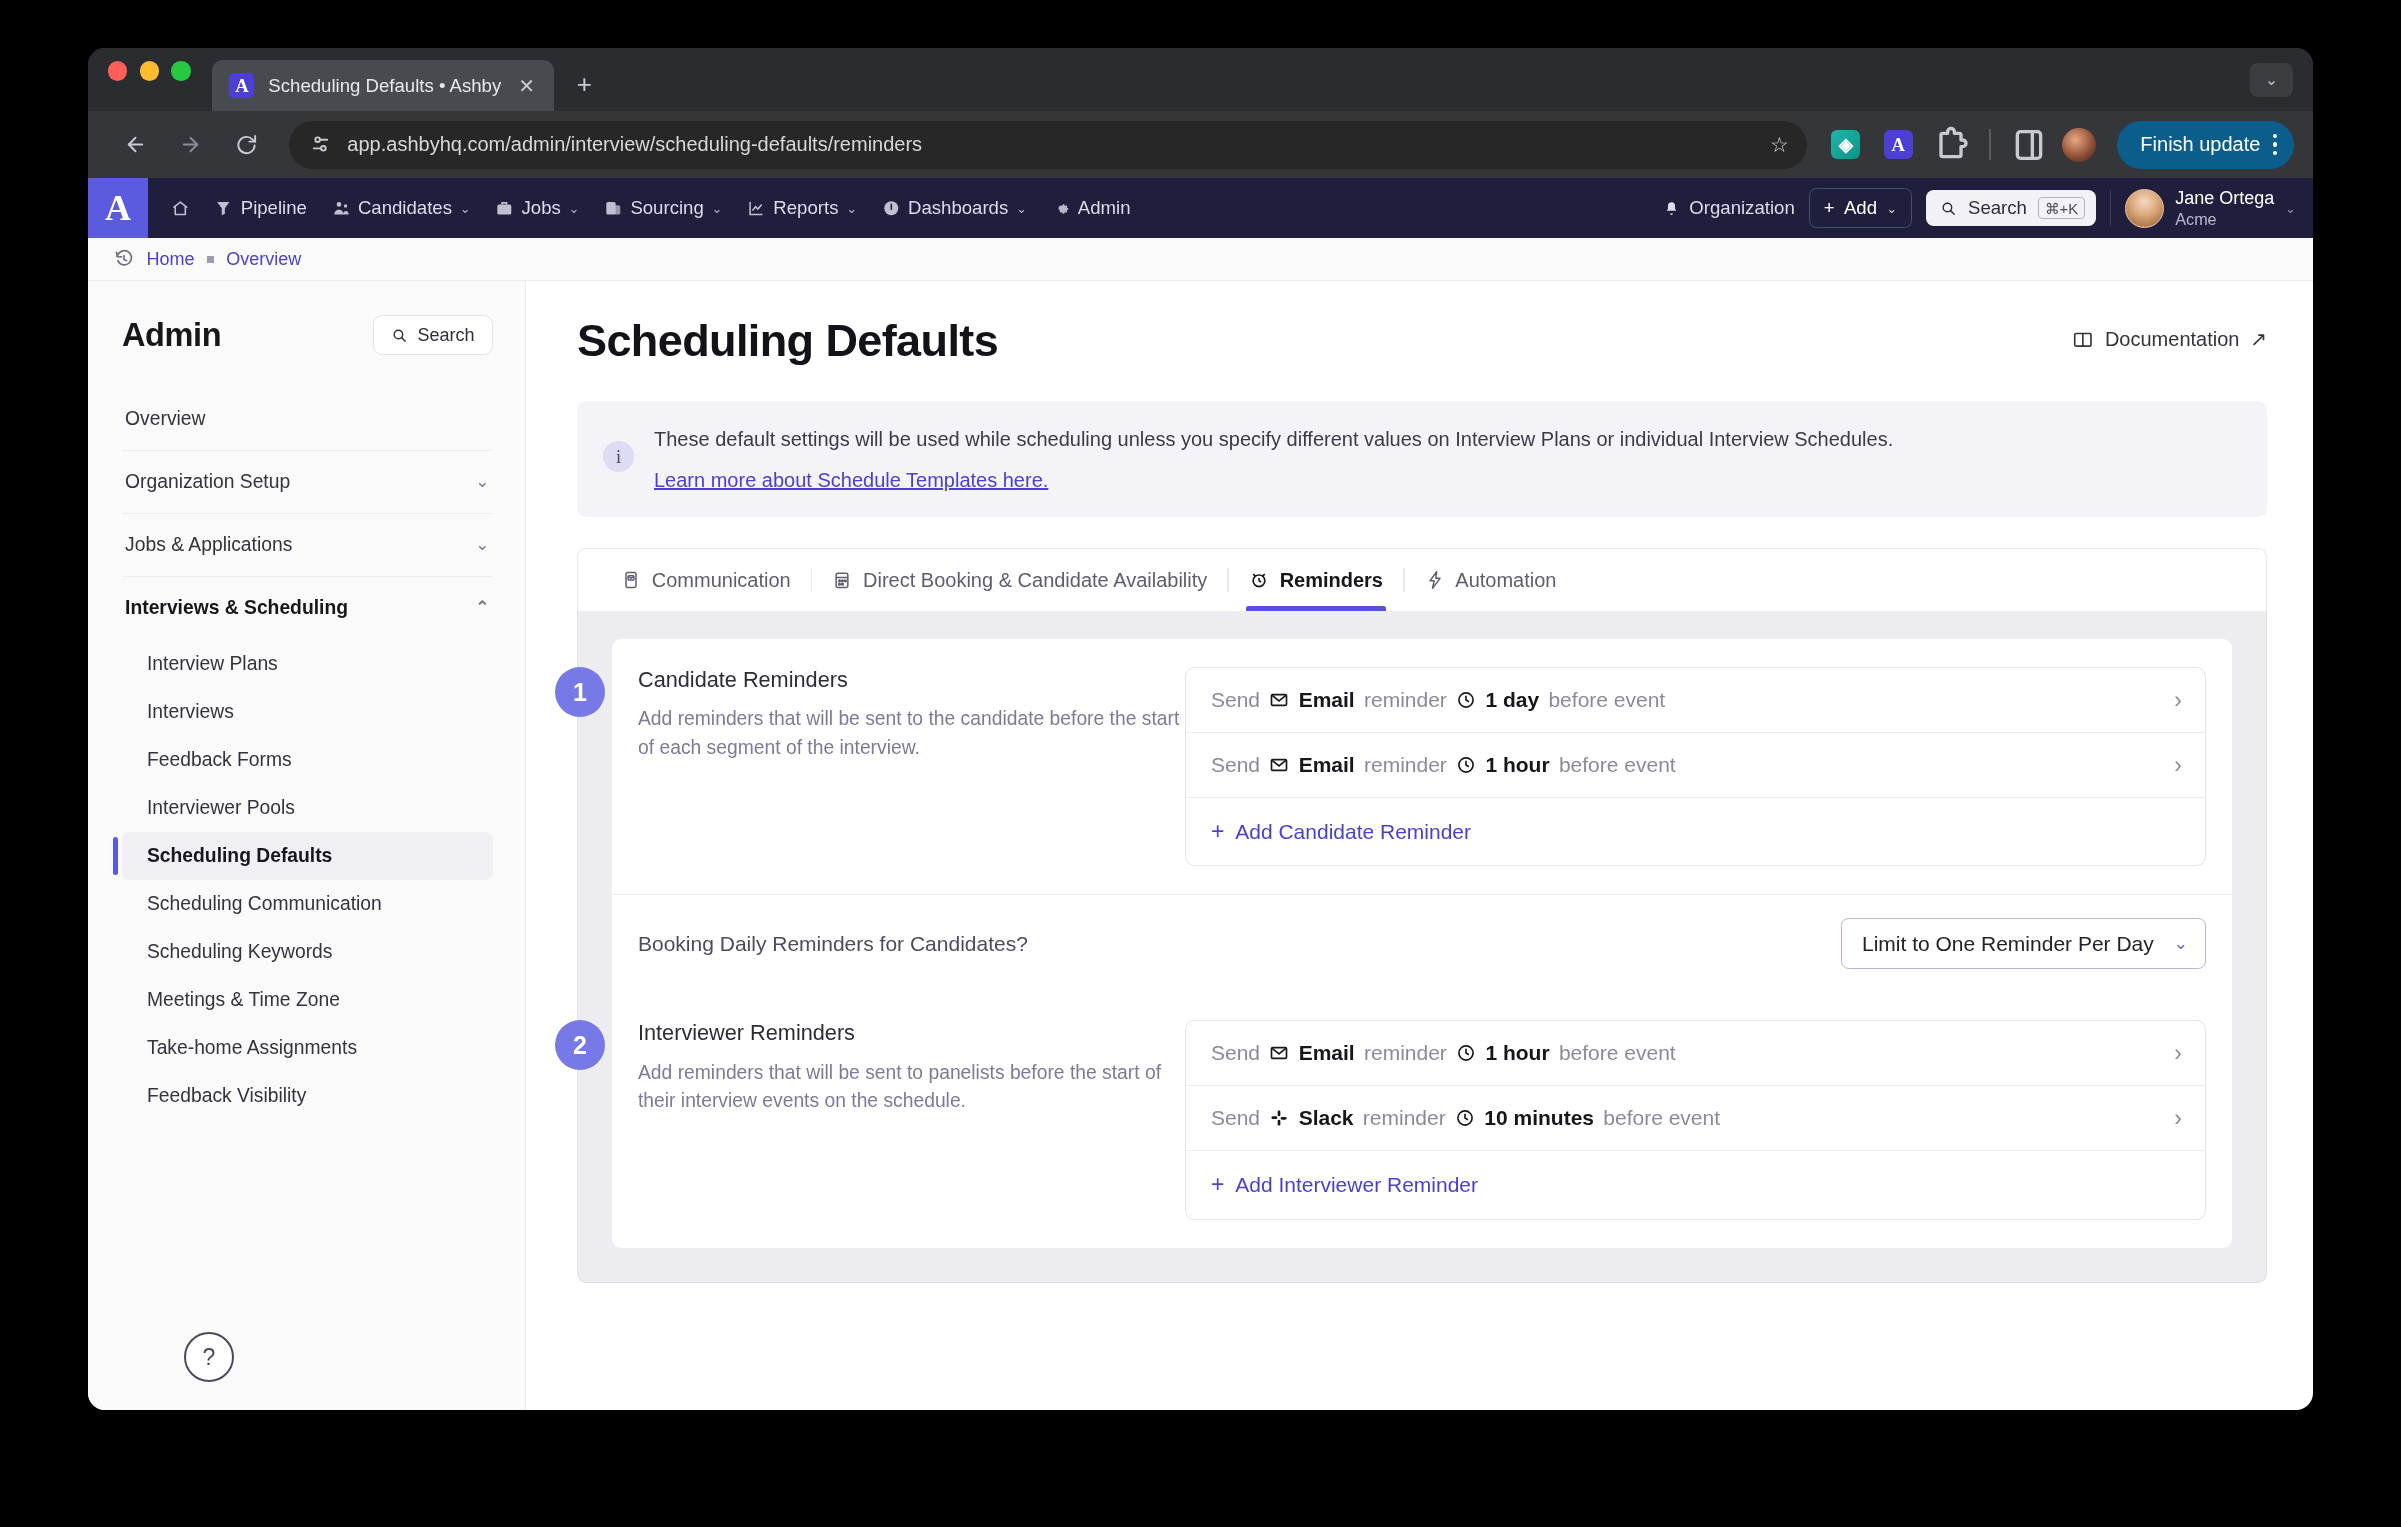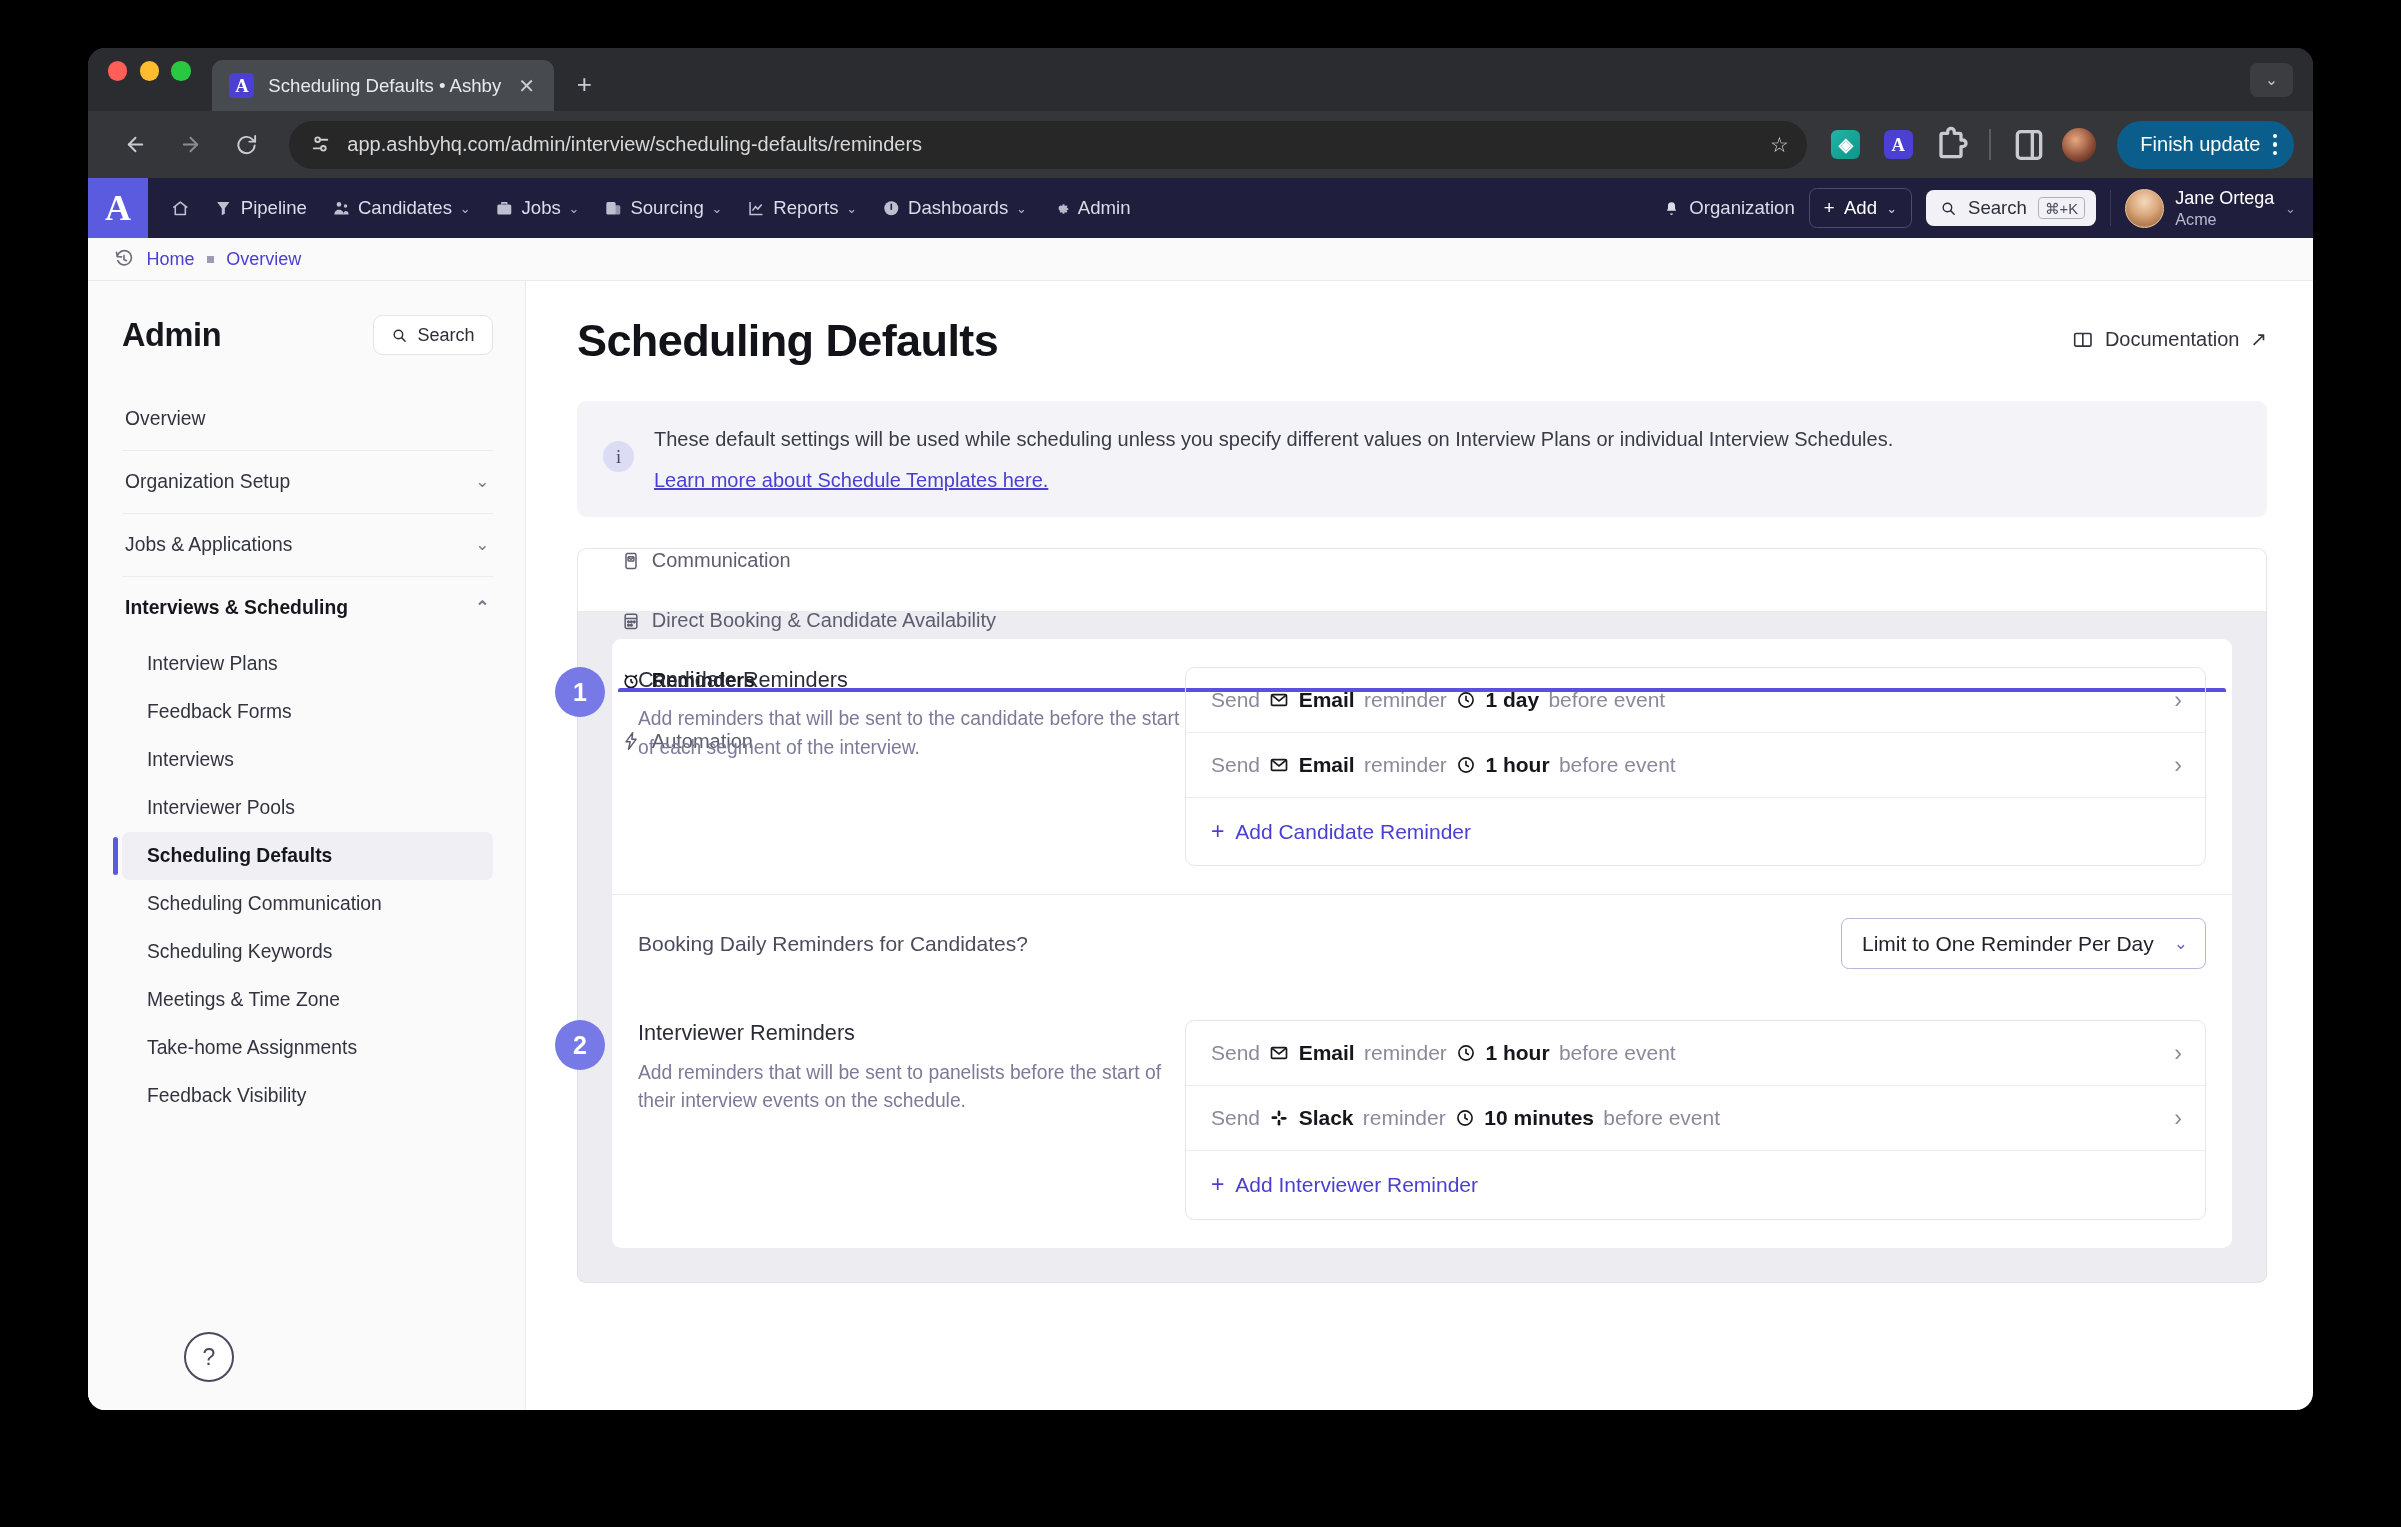--- a/index.html
+++ b/index.html
@@ -283,21 +283,20 @@
   
   .tabs {
     margin-top: 31px;
     border: 1.5px solid #e6e6ec;
     border-bottom: none;
     border-radius: 9.3px 9.3px 0 0;
     background: #fff;
     display: flex; align-items: stretch;
     padding: 0 23px;
     height: 63px;
-    flex-direction: column;
   }
   .tab-item {
     display: flex; align-items: center; gap: 10.8px;
     padding: 0 20px;
     color: #5d5d70; font-size: 20px;
     position: relative;
   }
   .tab-item svg { width: 20px; height: 20px; }
   .tab-item.active { color: #16161d; font-weight: 700; }
   .tab-item.active::after {
@@ -617,22 +616,22 @@
 
         <div>
           <div class="side-group-row active-group">
             <span>Interviews &amp; Scheduling</span>
             <span class="caret">⌃</span>
           </div>
         </div>
 
         <div class="side-sub">
           <span class="side-sub-item">Interview Plans</span>
+          <span class="side-sub-item">Interviews</span>
           <span class="side-sub-item">Feedback Forms</span>
-          <span class="side-sub-item">Interviews</span>
           <span class="side-sub-item">Interviewer Pools</span>
           <span class="side-sub-item active">Scheduling Defaults</span>
           <span class="side-sub-item">Scheduling Communication</span>
           <span class="side-sub-item">Scheduling Keywords</span>
           <span class="side-sub-item">Meetings &amp; Time Zone</span>
           <span class="side-sub-item">Take-home Assignments</span>
           <span class="side-sub-item">Feedback Visibility</span>
         </div>
 
         <span class="help-fab">?</span>

